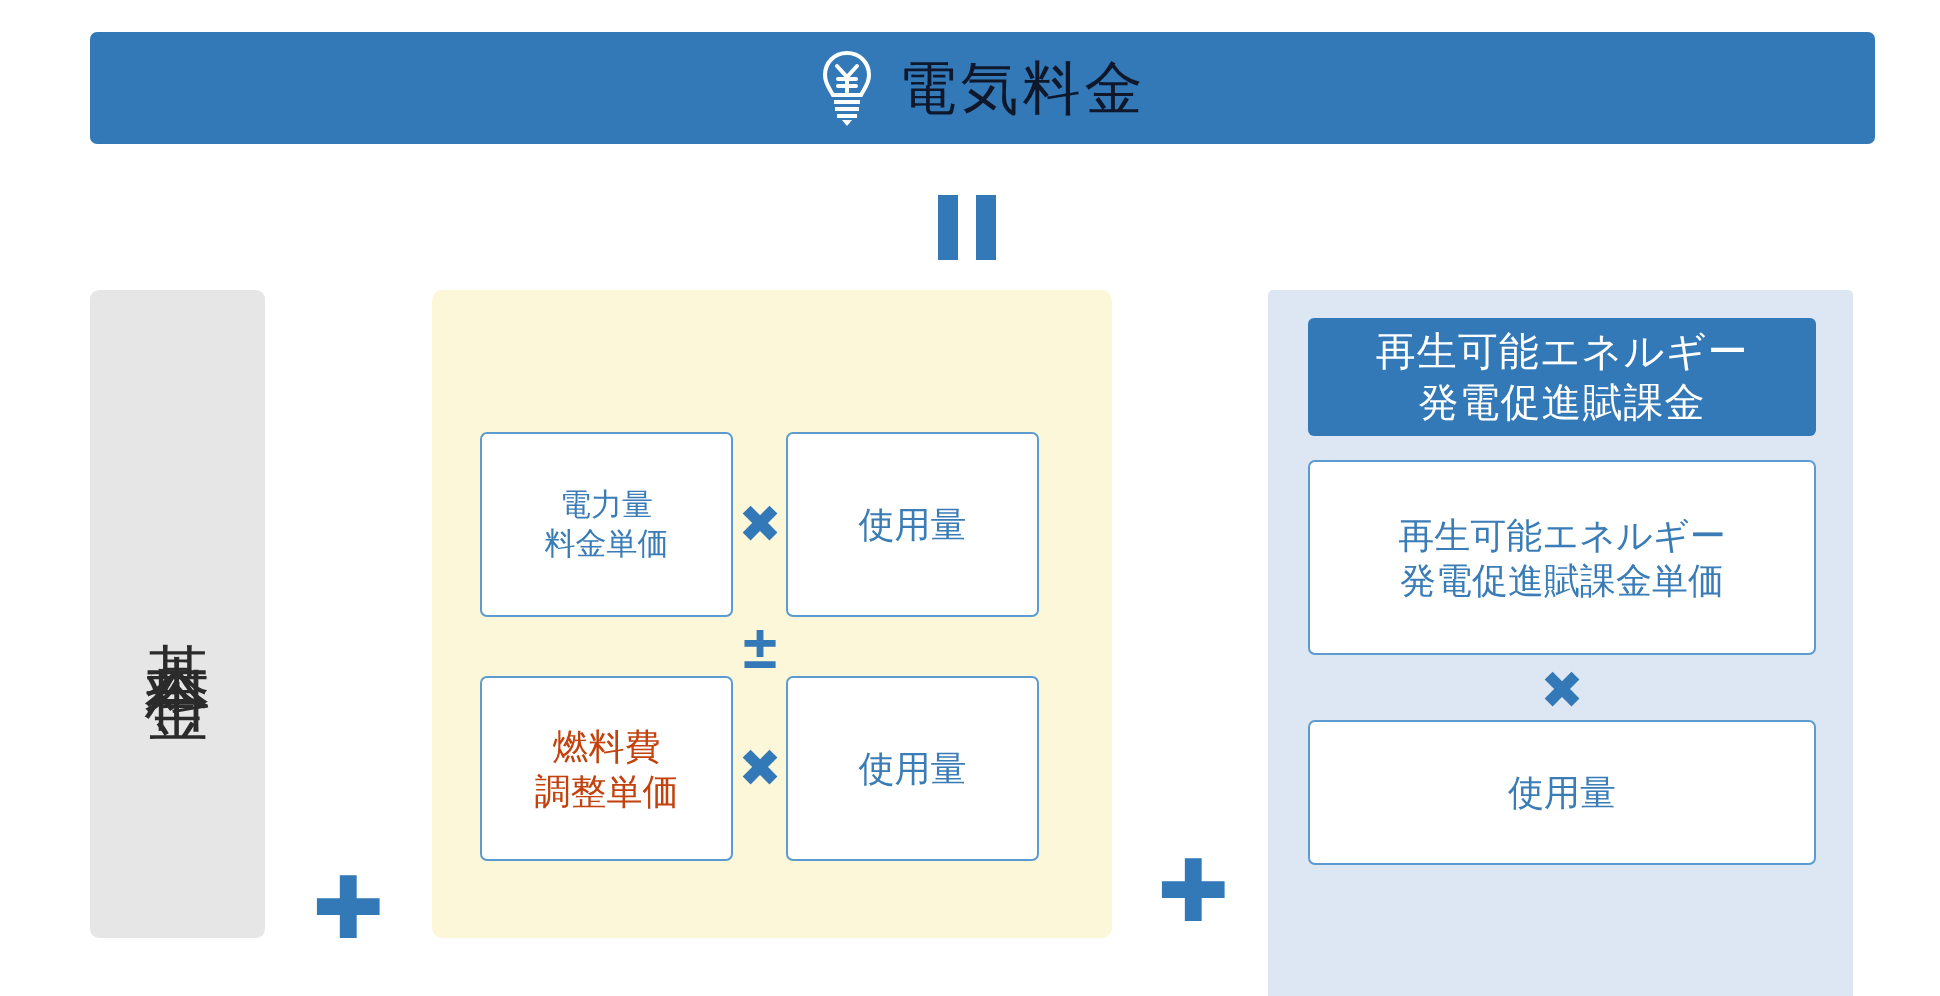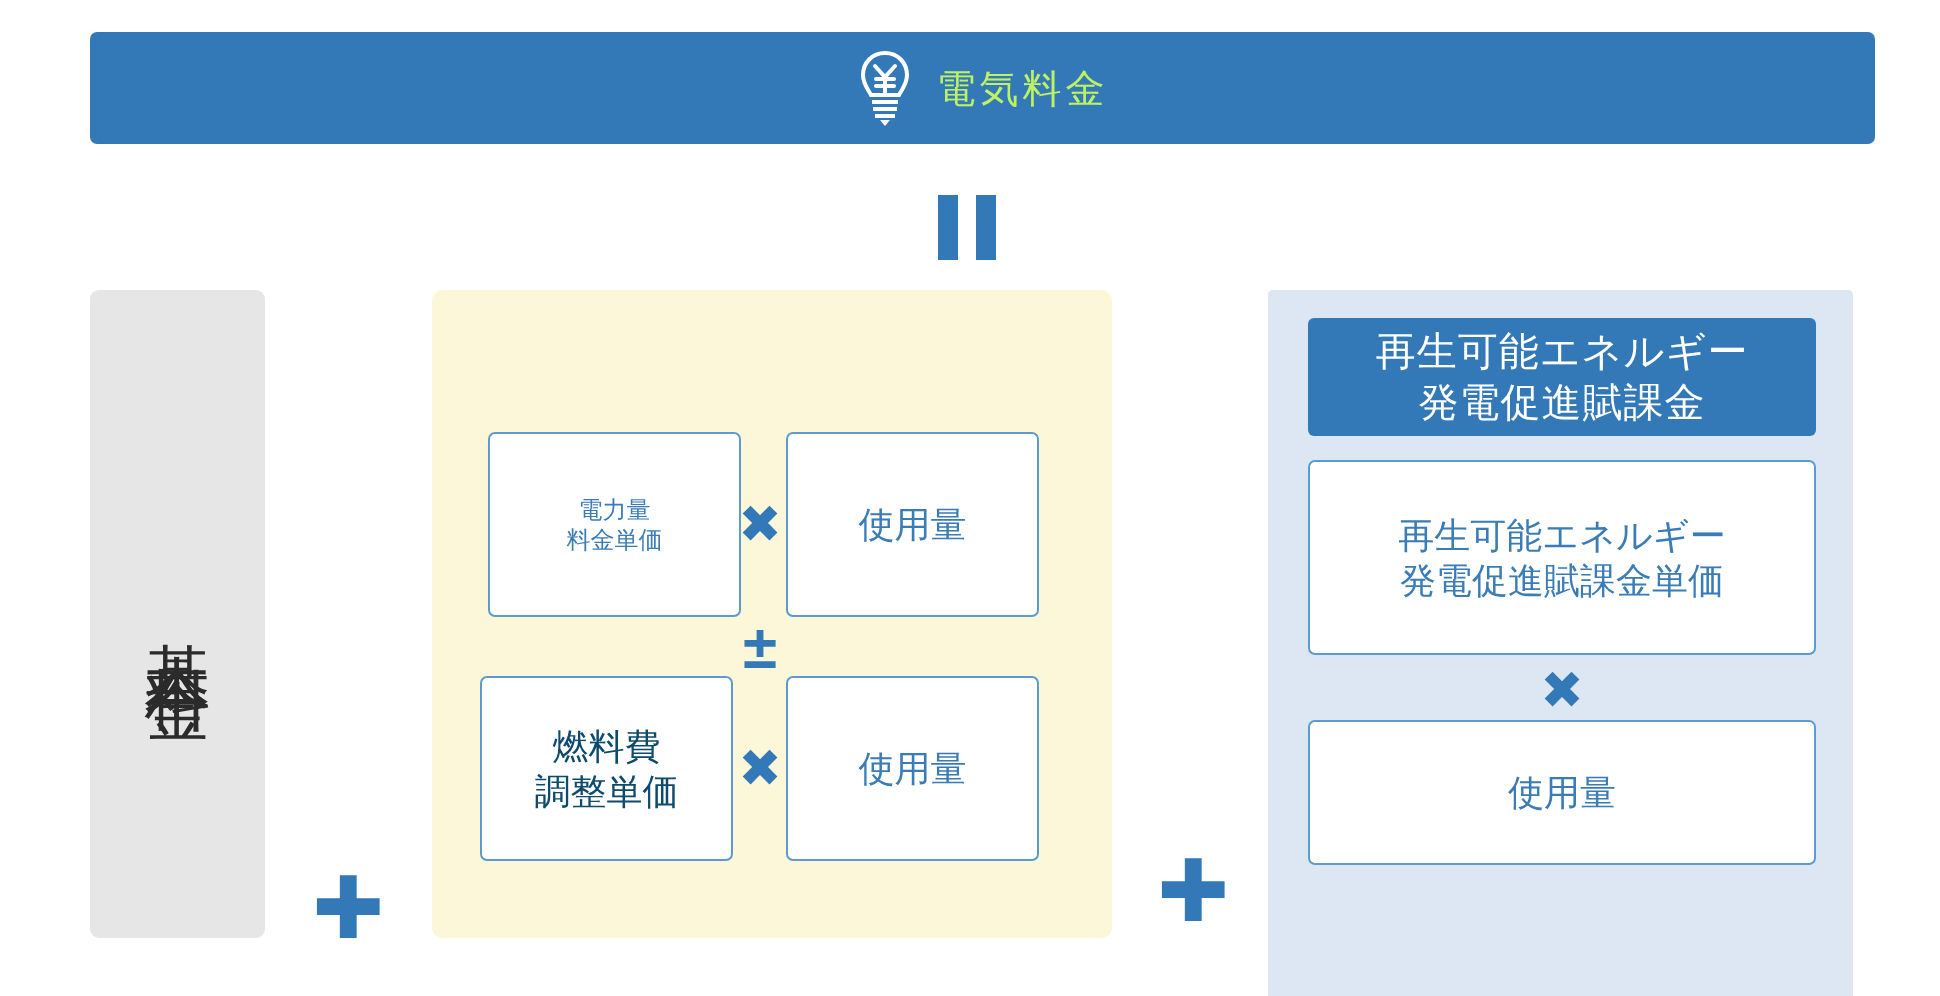--- a/index.html
+++ b/index.html
@@ -30,22 +30,22 @@
     height: 112px;
     background: #3379b8;
     border-radius: 7px;
     display: flex;
     align-items: center;
     justify-content: center;
     gap: 24px;
     box-sizing: border-box;
   }
   .header-title {
-    color: #bef264;
-    font-size: 39px;
+    color: #0f172a;
+    font-size: 58px;
     font-weight: 400;
     letter-spacing: 4px;
     line-height: 1;
     white-space: nowrap;
   }
   .bulb-icon {
     width: 56px;
     height: 76px;
     display: block;
   }
@@ -147,23 +147,23 @@
     border: 2px solid #5b9bd1;
     border-radius: 7px;
     box-sizing: border-box;
     display: flex;
     align-items: center;
     justify-content: center;
     text-align: center;
     color: #3a7cb5;
     line-height: 1.25;
   }
-  .cell.red-text { color: #0c4a6e; }
-
-  .m-cell-1 { left: 56px; top: 142px;  width: 253px; height: 185px; font-size: 24px; }
+  .cell.red-text { color: #c2410c; }
+
+  .m-cell-1 { left: 48px; top: 142px;  width: 253px; height: 185px; font-size: 31px; }
   .m-cell-2 { left: 354px; top: 142px; width: 253px; height: 185px; font-size: 36px; }
   .m-cell-3 { left: 48px; top: 386px;  width: 253px; height: 185px; font-size: 36px; }
   .m-cell-4 { left: 354px; top: 386px; width: 253px; height: 185px; font-size: 36px; }
 
   .op {
     position: absolute;
     color: #3379b8;
     font-weight: 700;
     line-height: 1;
     user-select: none;

